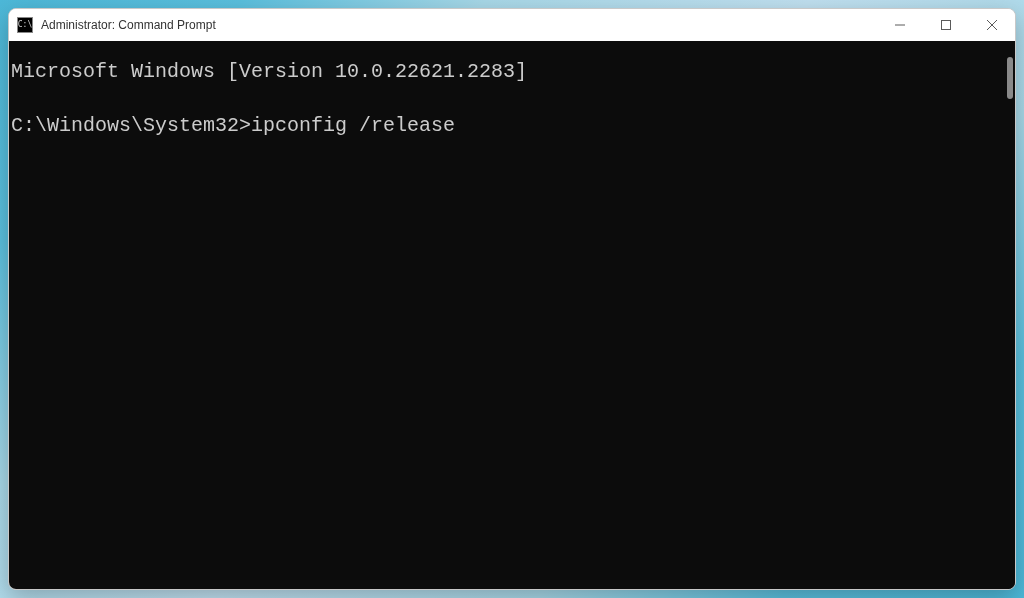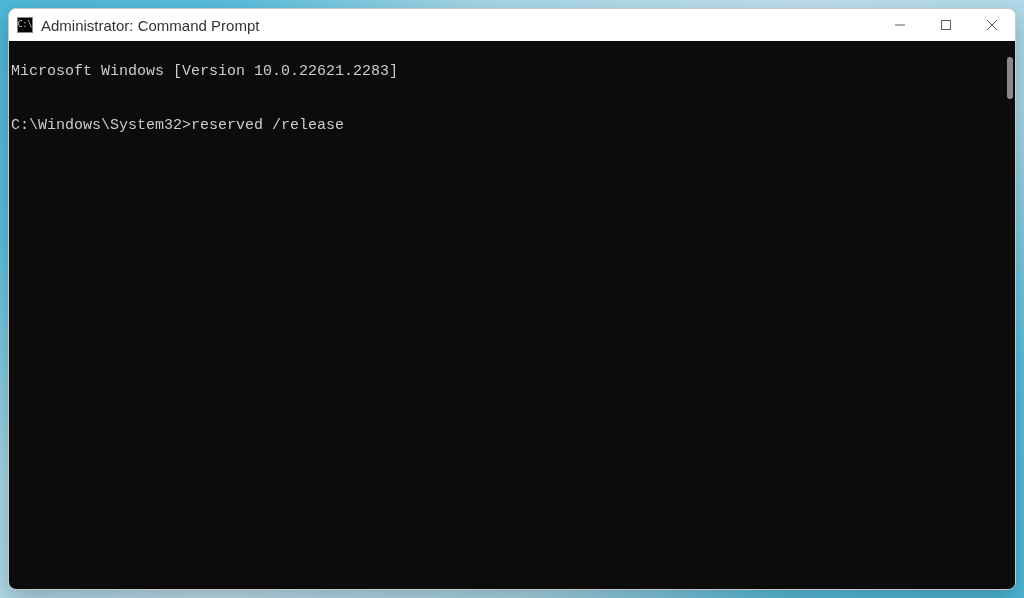--- a/index.html
+++ b/index.html
@@ -45,21 +45,21 @@
       align-items: center;
       justify-content: center;
     }
     .app-icon-inner {
       color: #ccc;
       font-size: 8px;
       font-family: Consolas, monospace;
       line-height: 1;
     }
     .title-text {
-      font-size: 15px;
+      font-size: 12px;
       color: #333;
     }
     .win-controls {
       position: absolute;
       right: 0;
       top: 0;
       height: 32px;
       display: flex;
     }
     .win-btn {
@@ -73,21 +73,21 @@
       background: transparent;
       border: none;
       cursor: pointer;
     }
     .win-btn svg { width: 10px; height: 10px; stroke: currentColor; }
     .terminal {
       flex: 1;
       background: #0c0c0c;
       color: #cccccc;
       font-family: Consolas, "Courier New", monospace;
-      font-size: 15px;
+      font-size: 20px;
       line-height: 18px;
       padding: 4px 2px 2px 2px;
       overflow: hidden;
       position: relative;
       white-space: pre;
     }
     .terminal-line {
       display: block;
     }
     .scrollbar-track {
@@ -135,20 +135,20 @@
             <line x1="0" y1="0" x2="10" y2="10" stroke-width="1"></line>
             <line x1="10" y1="0" x2="0" y2="10" stroke-width="1"></line>
           </svg>
       </button>
     </div>
   </div>
 
   <div class="terminal">
 <span class="terminal-line">Microsoft Windows [Version 10.0.22621.2283]</span>
 <span class="terminal-line"></span>
-<span class="terminal-line"><span>C:\Windows\System32&gt;</span><span>reserved /release</span></span>
+<span class="terminal-line"><span>C:\Windows\System32&gt;</span><span>ipconfig /release</span></span>
 
     <div class="scrollbar-track">
       <div class="scrollbar-thumb"></div>
     </div>
   </div>
 
 </div>
 
 </body></html>

